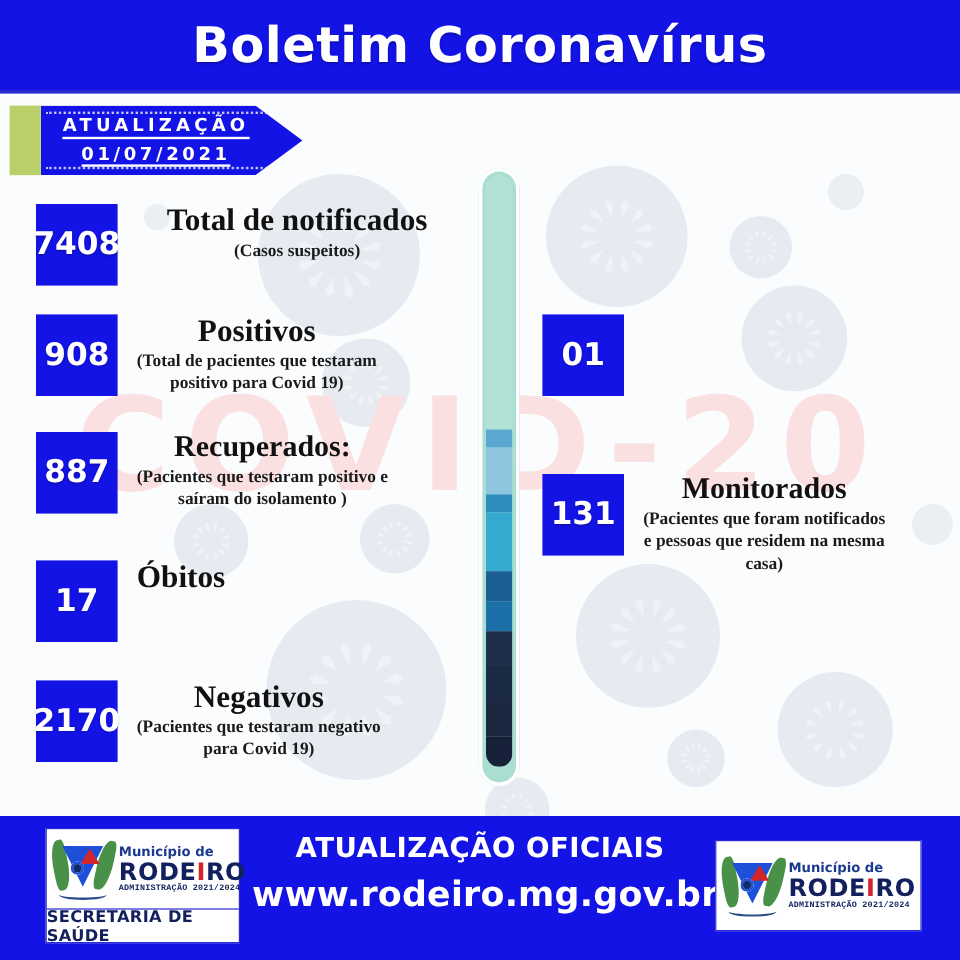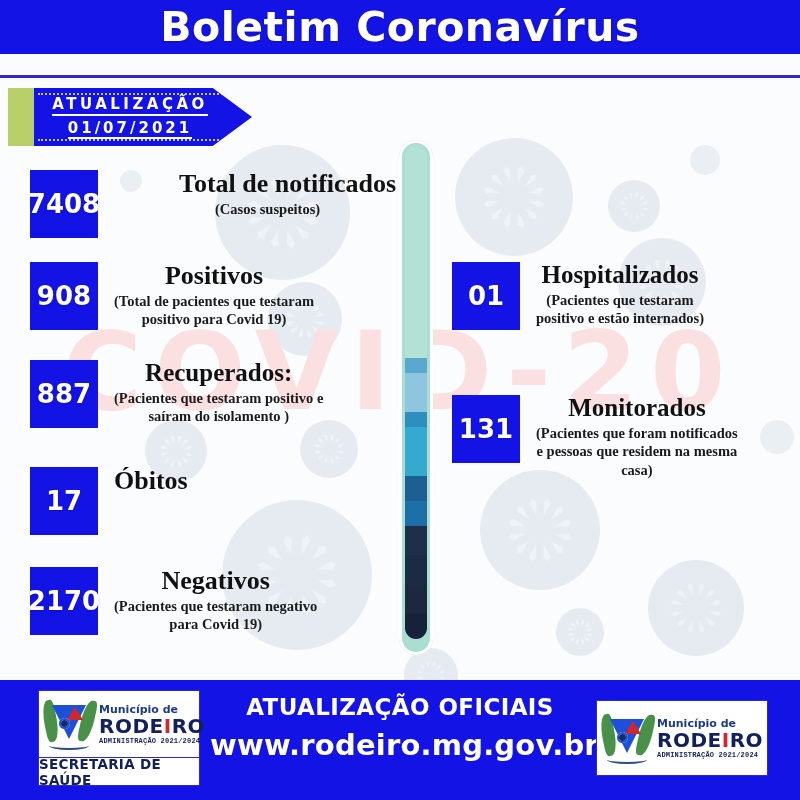--- a/index.html
+++ b/index.html
@@ -38,21 +38,21 @@
     text-align:center;
     font-family:"DejaVu Sans", sans-serif;
     font-weight:bold;font-size:108px;letter-spacing:12px;
     color:#fae0e0;line-height:1;
     white-space:nowrap;pointer-events:none;
     user-select:none;
   }
 
   
   .header{
-    position:absolute;left:0;top:0;width:800px;height:54px;
+    position:absolute;left:0;top:0;width:800px;height:75px;
     background:#1313e6;z-index:5;
     display:flex;align-items:center;justify-content:center;
   }
   .header-title{
     color:#ffffff;font-family:"DejaVu Sans", sans-serif;
     font-weight:bold;font-size:41px;letter-spacing:.5px;
     text-shadow:0 1px 2px rgba(0,0,0,.25);
   }
   .header-rule{
     position:absolute;left:0;top:75px;width:800px;height:3px;
@@ -127,21 +127,21 @@
   
   .s-notificados{left:30px;top:170px;gap:25px;}
   .s-positivos  {left:30px;top:262px;}
   .s-recuperados{left:30px;top:360px;}
   .s-obitos     {left:30px;top:467px;}
   .s-negativos  {left:30px;top:567px;}
   
   .s-hospitalizados{left:452px;top:262px;}
   .s-monitorados   {left:452px;top:395px;}
 
-  .s-notificados .stat-title{font-size:26px;margin-left:40px;}
+  .s-notificados .stat-title{font-size:26px;}
   .s-positivos   .stat-title{font-size:26px;}
   .s-negativos   .stat-title{font-size:26px;}
   .s-obitos      .stat-title{font-size:26px;}
   .s-hospitalizados .stat-title{font-size:25px;}
   .s-monitorados    .stat-title{font-size:25px;}
 
   
   .footer{
     position:absolute;left:0;bottom:0;width:800px;height:120px;
     background:#1313e6;z-index:6;
@@ -472,24 +472,20 @@
     <div class="stat-text">
       <div class="stat-title">Negativos</div>
       <div class="stat-sub">(Pacientes que testaram negativo<br>para Covid 19)</div>
     </div>
   </div>
 
   <div class="stat s-hospitalizados">
     <div class="stat-box">
       <span class="stat-value">01</span>
     </div>
-    <div class="stat-text">
-      <div class="stat-title">Hospitalizados</div>
-      <div class="stat-sub">(Pacientes que testaram<br>positivo e estão internados)</div>
-    </div>
   </div>
 
   <div class="stat s-monitorados">
     <div class="stat-box">
       <span class="stat-value">131</span>
     </div>
     <div class="stat-text">
       <div class="stat-title">Monitorados</div>
       <div class="stat-sub">(Pacientes que foram notificados<br>e pessoas que residem na mesma<br>casa)</div>
     </div>

